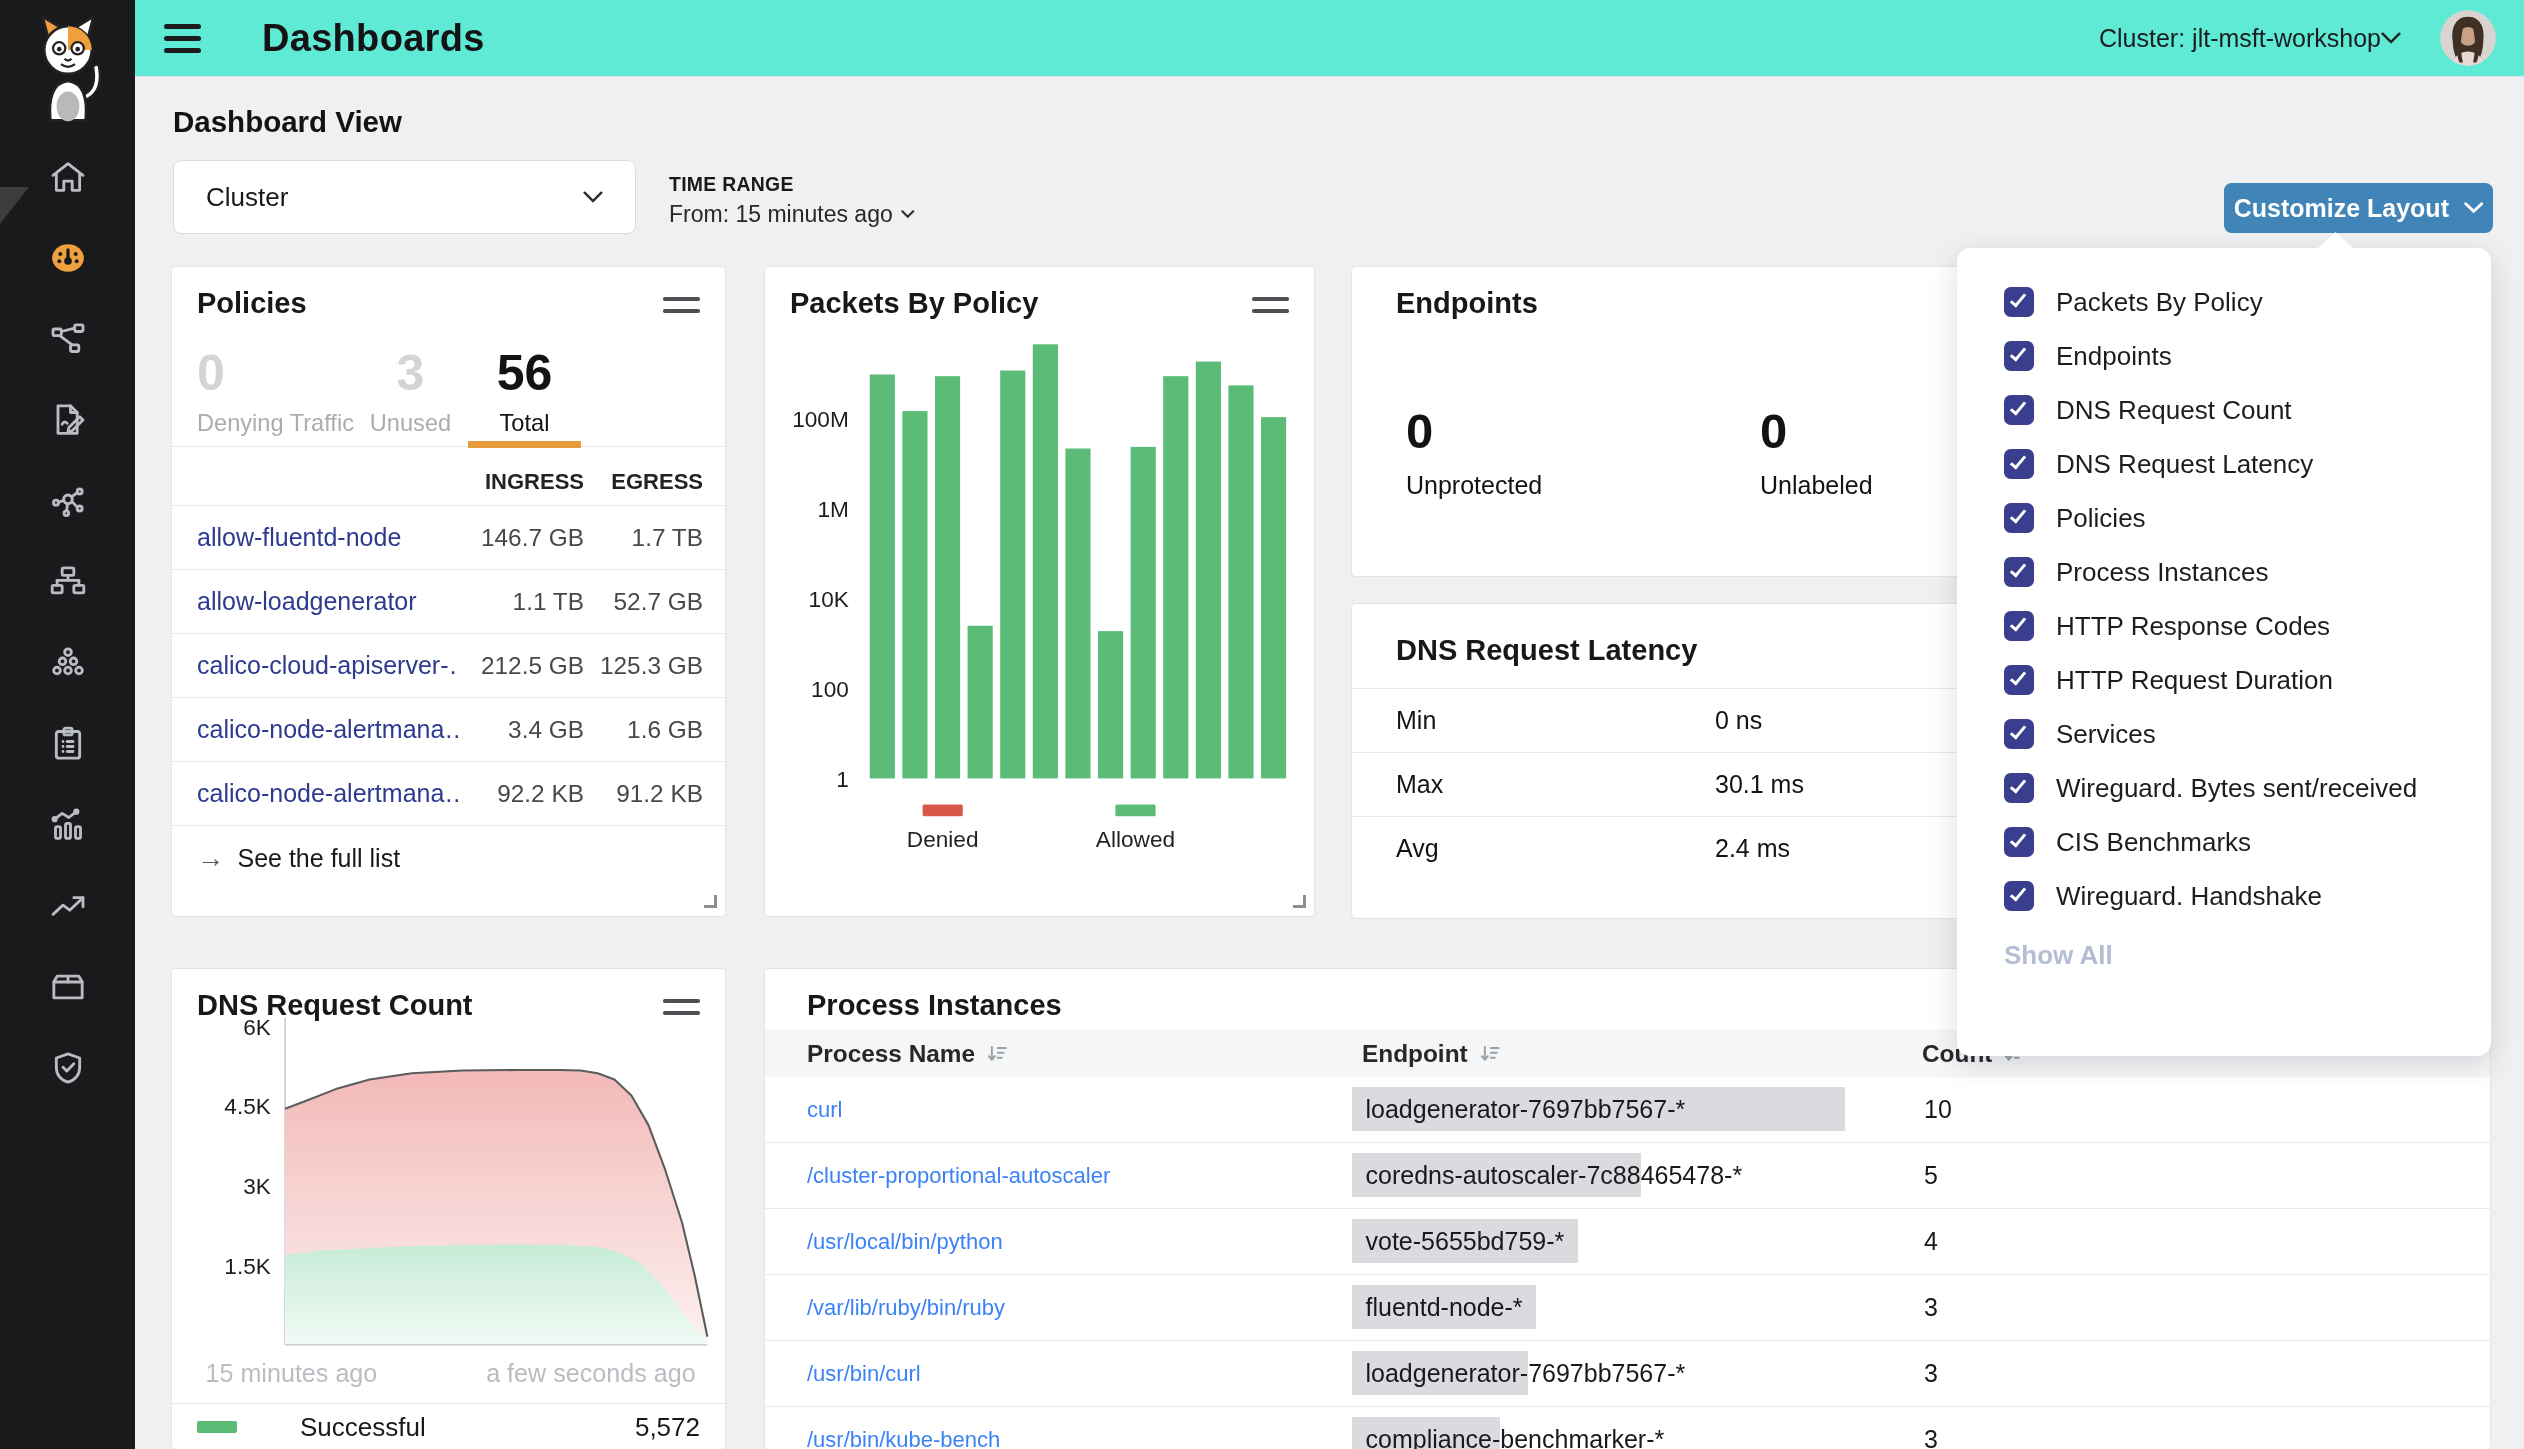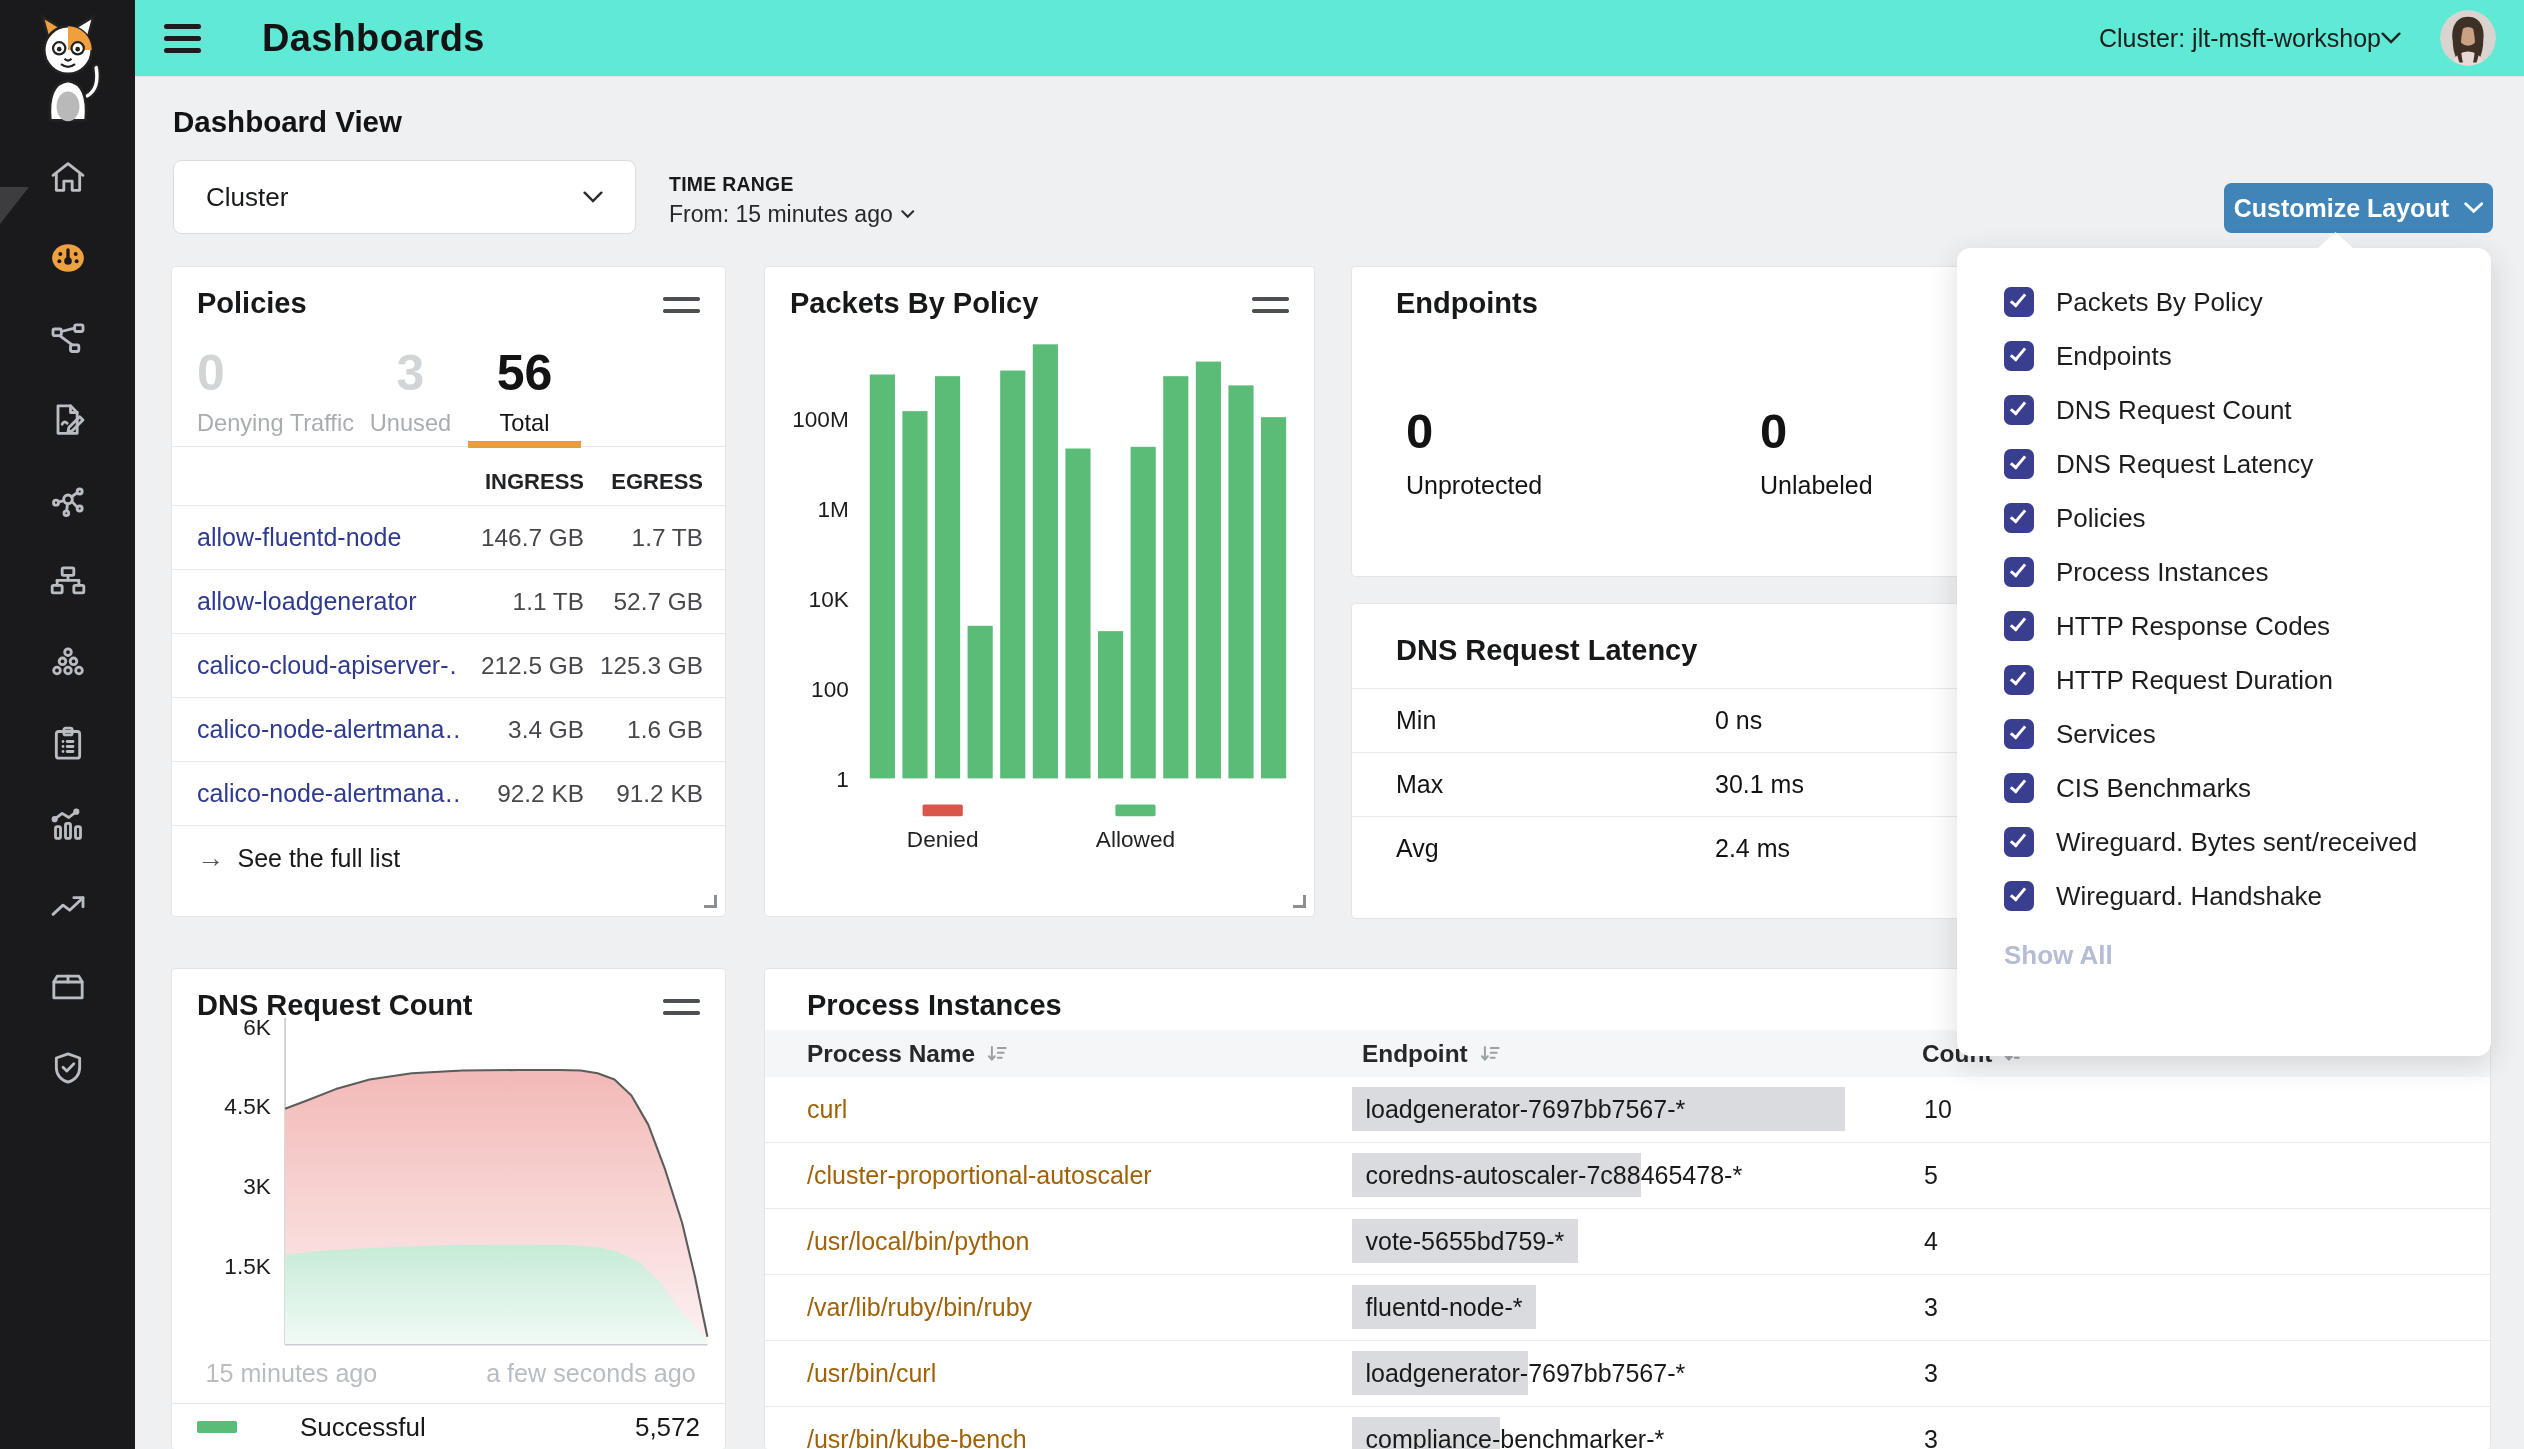--- a/index.html
+++ b/index.html
@@ -99,21 +99,21 @@
   .dc-swatch{width:40px;height:11.8px;border-radius:1.7px;background:#5abc77;margin-left:25px;}
   .dc-lab{font-size:26px;color:#17191b;margin-left:63px;}
   .dc-val{font-size:26px;color:#17191b;margin-left:auto;margin-right:25px;}
 
   
   .pr-head{position:absolute;left:0;top:61px;width:100%;height:47px;background:#f5f6f7;}
   .pr-h{position:absolute;top:10px;font-size:24.4px;font-weight:600;color:#26282a;display:flex;align-items:center;gap:10px;cursor:pointer;}
   .pr-h.c1{left:42px;} .pr-h.c2{left:597px;} .pr-h.c3{left:1157px;}
   .pr-rows{position:absolute;left:0;top:108px;width:100%;}
   .pr-row{position:relative;height:66px;border-bottom:1.7px solid #e8eaec;display:flex;align-items:center;}
-  .pr-proc{position:absolute;left:42px;font-size:25px;color:#a16207;text-align:right;}
+  .pr-proc{position:absolute;left:42px;font-size:22px;color:#3b82f6;text-align:right;}
   .pr-ep{position:absolute;left:587px;font-size:25px;color:#17191b;white-space:nowrap;}
   .chip-hl{background:#d9dbde;padding:7.6px 0 7.6px 13.5px;}
   .chip-hl.cap{padding-right:13.5px;}
   .chip-hl.wide{padding-right:160px;}
   .chip-rest{padding:7.6px 13.5px 7.6px 0;}
   .pr-count{position:absolute;left:1159px;font-size:25px;color:#17191b;}
 
   
   .menu{position:absolute;left:1957px;top:248px;width:534px;height:808px;background:#fff;
         border-radius:13.5px;box-shadow:0 8.4px 29px rgba(40,44,60,.16);z-index:40;}
@@ -583,32 +583,32 @@
         <div class="menu-item">
           <span class="cbx">
             <i></i>
           </span>
           <span class="mi-label">Services</span>
         </div>
         <div class="menu-item">
           <span class="cbx">
             <i></i>
           </span>
+          <span class="mi-label">Wireguard. Bytes sent/received</span>
+        </div>
+        <div class="menu-item">
+          <span class="cbx">
+            <i></i>
+          </span>
           <span class="mi-label">CIS Benchmarks</span>
         </div>
         <div class="menu-item">
           <span class="cbx">
             <i></i>
           </span>
-          <span class="mi-label">Wireguard. Bytes sent/received</span>
-        </div>
-        <div class="menu-item">
-          <span class="cbx">
-            <i></i>
-          </span>
           <span class="mi-label">Wireguard. Handshake</span>
         </div>
       </div>
     <div class="show-all">Show All</div>
   </div>
 
 </div>
 
 
 </body></html>

